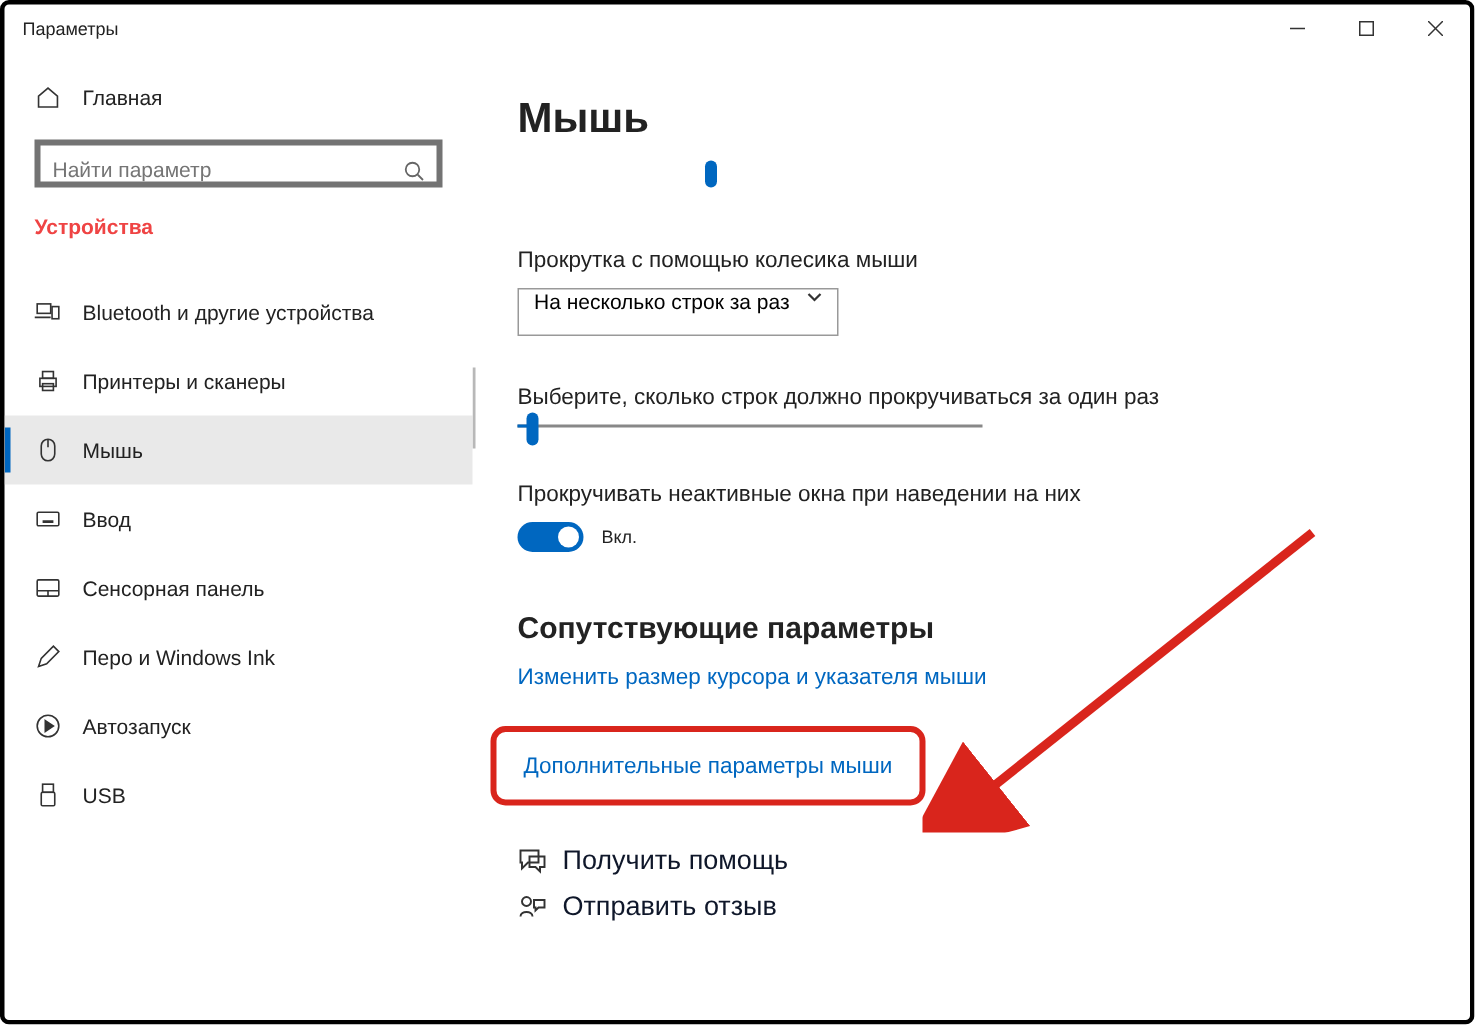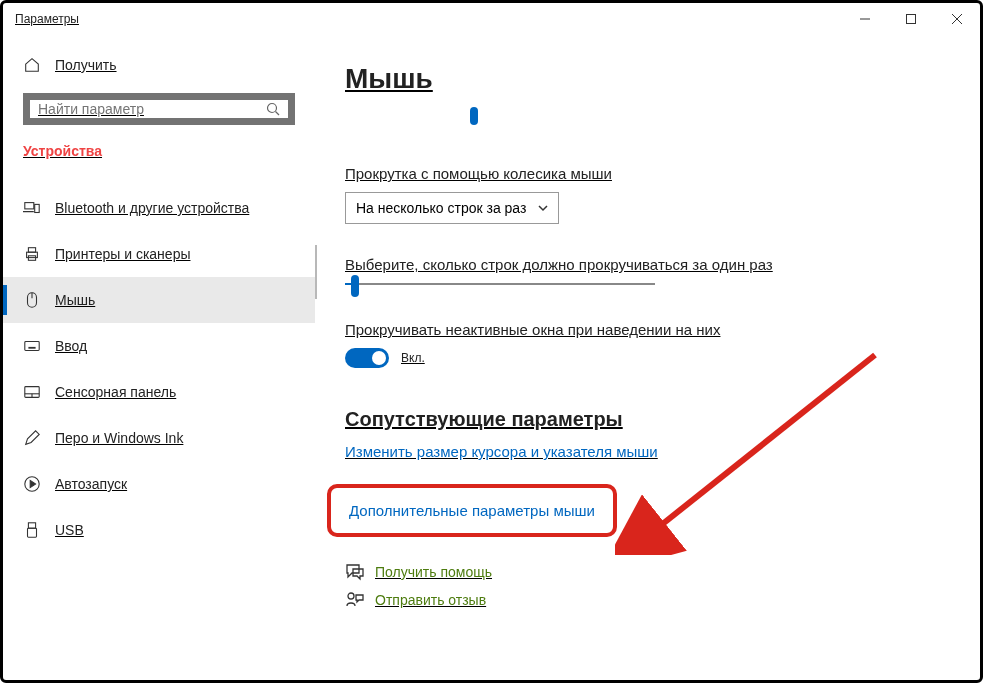--- a/index.html
+++ b/index.html
@@ -1,21 +1,21 @@
 <!DOCTYPE html>
 <html><head>
 <meta charset="utf-8">
 <style>
   * { box-sizing: border-box; margin: 0; padding: 0; font-family: "Segoe UI", Tahoma, sans-serif; }
   body { background: #fff; }
   .outer {
     width: 983px; height: 683px; margin: 0 auto;
     border: 3px solid #000; border-radius: 6px;
     background: #fff; position: relative; overflow: hidden;
-    display: flex; flex-direction: column; text-decoration: underline;
+    display: flex; flex-direction: column;
   }
   
   .titlebar {
     height: 32px; display: flex; align-items: center;
     padding: 0 0 0 12px; font-size: 12px; color: #222;
   }
   .titlebar .spacer { flex: 1; }
   .win-btn {
     width: 46px; height: 32px; display: flex; align-items: center; justify-content: center;
     color: #222;
@@ -26,22 +26,22 @@
   .body { flex: 1; display: flex; overflow: hidden; }
 
   
   .sidebar { width: 312px; padding: 10px 0 0 0; display: flex; flex-direction: column; }
   .home-row {
     display: flex; align-items: center; height: 40px; padding: 0 20px;
     font-size: 14px; color: #222; gap: 14px;
   }
   .search-wrap { padding: 8px 20px 10px 20px; }
   .search {
-    display: flex; align-items: center; height: 32px;
-    border: 7px solid #737373; background: #fff; padding: 0 8px;
+    display: flex; align-items: flex-end; height: 32px;
+    border: 4px solid #737373; background: #fff; padding: 0 8px;
   }
   .search input {
     flex: 1; border: none; outline: none; font-size: 14px; color: #555;
     background: transparent;
   }
   .search .sicon { width: 14px; height: 14px; color: #666; }
   .category {
     padding: 8px 20px; font-size: 14px; font-weight: 600; color: #ef4444;
   }
   .nav { margin-top: 18px; }
@@ -63,21 +63,21 @@
   .main .scroll-hint {
     position: absolute; left: 0; top: 210px; width: 2px; height: 54px; background: #b8b8b8;
   }
   h1 { font-size: 28px; font-weight: 600; color: #222; margin-bottom: 12px; }
   .thumb-dot {
     width: 8px; height: 18px; background: #0067c0; border-radius: 4px;
     position: relative; left: 125px; margin-bottom: 40px;
   }
   .label { font-size: 15px; color: #222; margin-bottom: 10px; }
   .select {
-    display: inline-flex; align-items: center; height: 32px;
+    display: inline-flex; align-items: flex-start; height: 32px;
     border: 1px solid #999; padding: 0 10px; font-size: 14px;
     gap: 12px; margin-bottom: 32px;
   }
   .select svg { width: 10px; height: 10px; stroke: #333; stroke-width: 1.5; fill: none; }
   .slider-wrap { width: 310px; margin: 10px 0 36px 0; }
   .slider-track {
     position: relative; height: 2px; background: #888; width: 100%;
   }
   .slider-fill {
     position: absolute; left: 0; top: 0; height: 2px; background: #0067c0; width: 12px;
@@ -96,21 +96,21 @@
     width: 14px; height: 14px; border-radius: 50%; background: #fff;
   }
   .toggle-label { font-size: 12px; color: #222; }
   h2 { font-size: 20px; font-weight: 600; color: #222; margin-bottom: 12px; }
   .link { font-size: 15px; color: #0067c0; display: block; margin-bottom: 8px; }
   .highlight-box {
     border: 4px solid #d9251c; border-radius: 10px;
     padding: 14px 18px; margin: 16px 0 18px -18px; display: inline-block;
   }
   .footer-links { margin-top: 8px; }
-  .flink { display: flex; align-items: center; gap: 10px; font-size: 14px; color: #4d7c0f; margin-bottom: 10px; }
+  .flink { display: flex; align-items: center; gap: 10px; font-size: 18px; color: #0f172a; margin-bottom: 10px; }
   .flink .ficon { width: 20px; height: 18px; color: #333; }
 
   
   .arrow {
     position: absolute; pointer-events: none;
   }
 </style>
 </head>
 <body>
 
@@ -139,21 +139,21 @@
 
   <div class="body">
 
     <div class="sidebar">
       <div class="home-row">
         <span class="nav-icon">
           <svg viewBox="0 0 20 20">
               <path d="M3 9 L10 3 L17 9 V17 H3 Z"></path>
             </svg>
         </span>
-        <span>Получить</span>
+        <span>Главная</span>
       </div>
       <div class="search-wrap">
         <div class="search">
           <input type="text" placeholder="Найти параметр" style="">
           <span class="sicon">
             <svg viewBox="0 0 14 14" stroke="#666" fill="none" stroke-width="1.2">
                 <circle cx="6" cy="6" r="4.5"></circle>
                 <line x1="9.5" y1="9.5" x2="13" y2="13"></line>
               </svg>
           </span>

